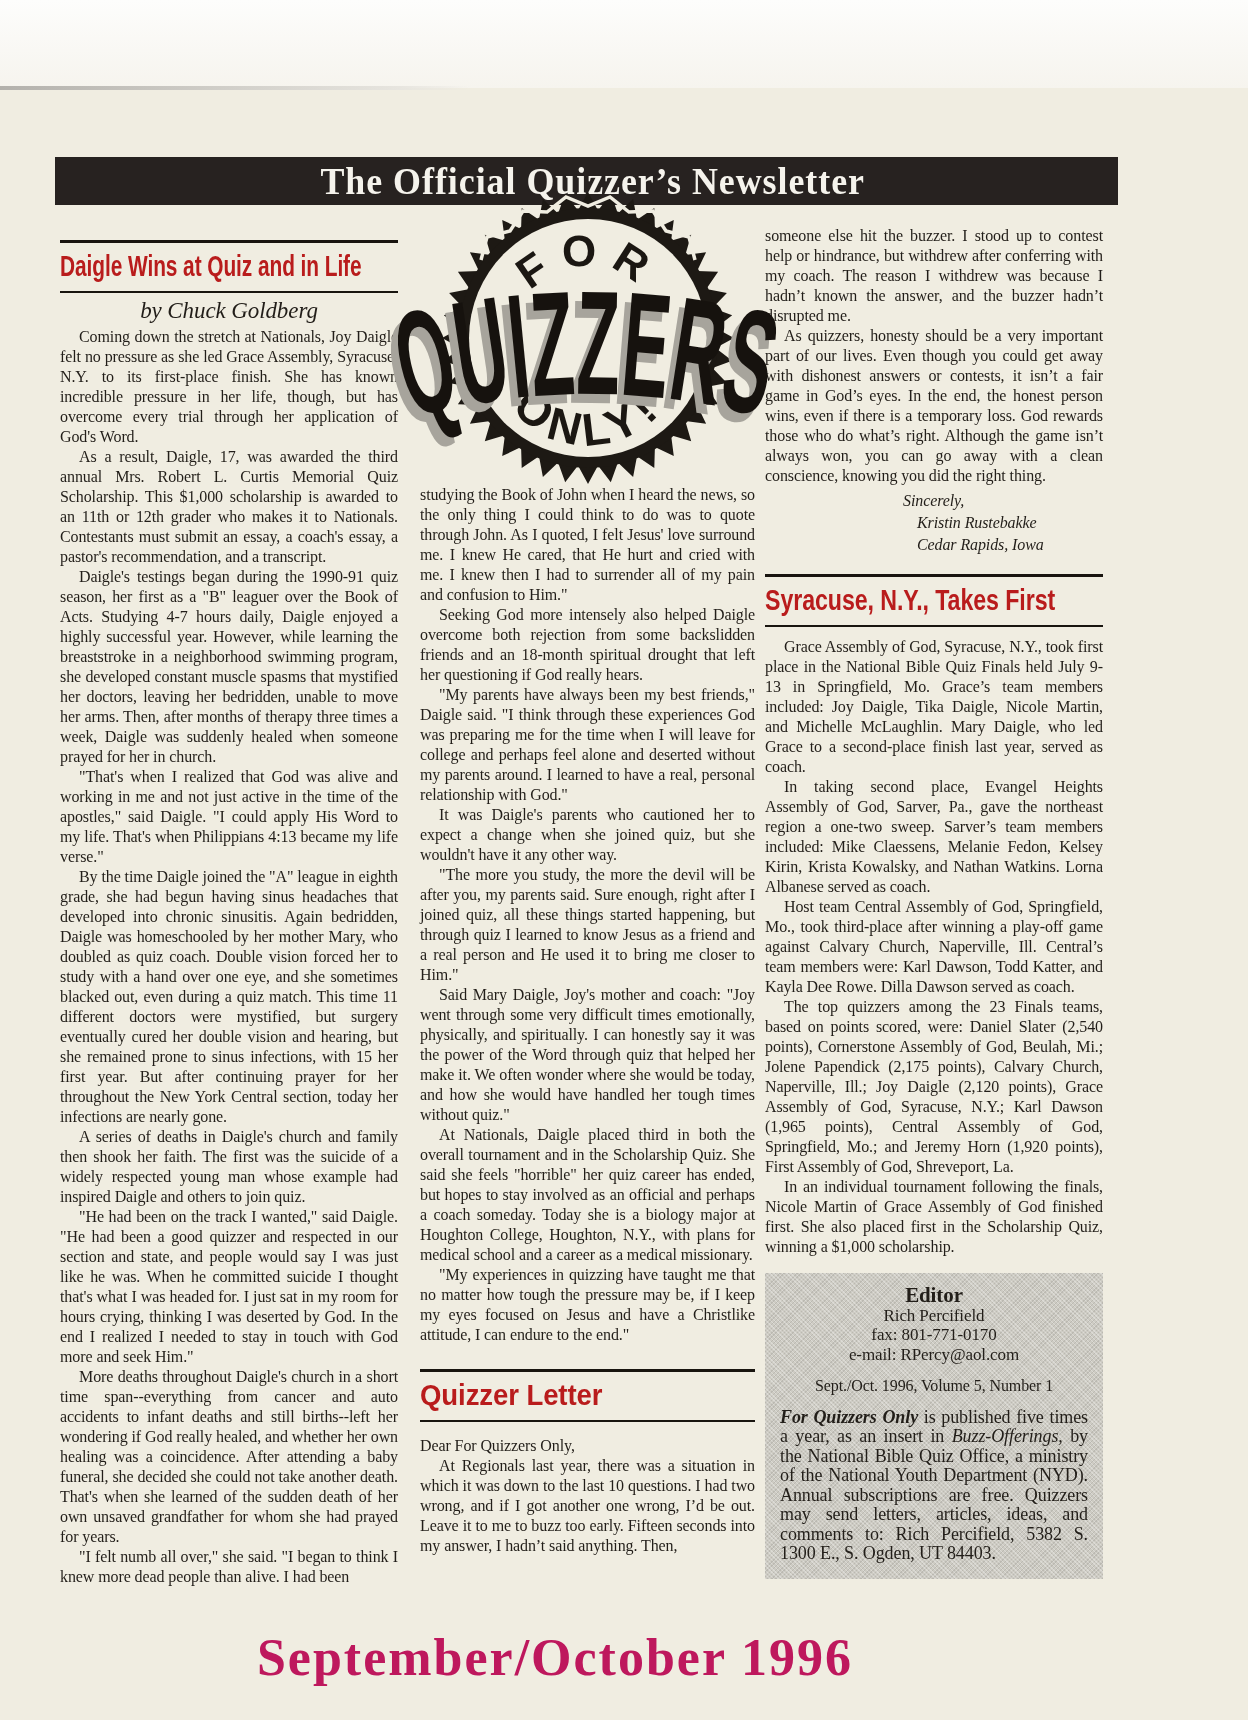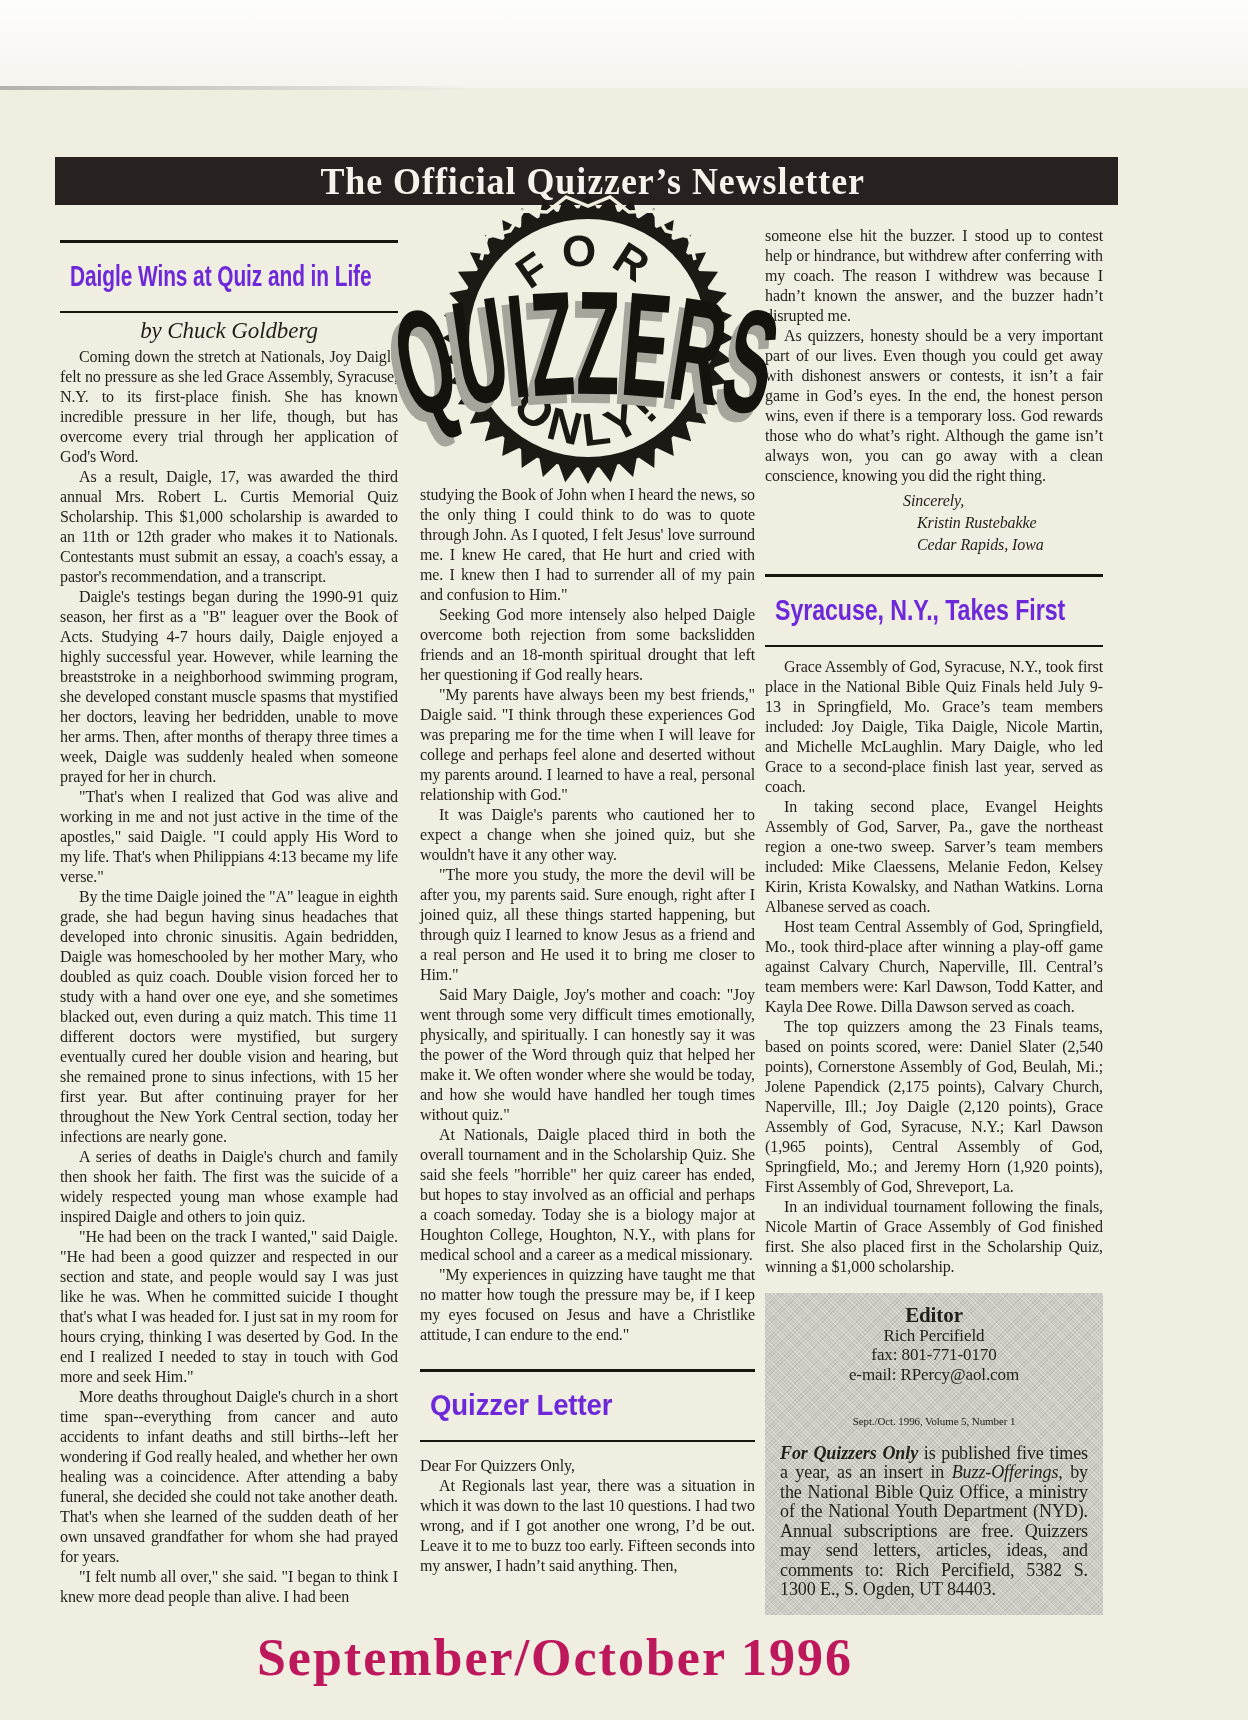--- a/index.html
+++ b/index.html
@@ -22,35 +22,35 @@
   .logo-word{fill:#16120e;}
   .logo-word-shadow{fill:#a7a49c;}
   .col{position:absolute;width:338px;font-size:16px;line-height:20px;text-align:justify;
        letter-spacing:-0.1px;}
   .col-left{left:60px;top:240px;}
   .col-mid{left:420px;top:485px;width:335px;}
   .col-right{left:765px;top:226px;}
   .col p{margin:0;}
   p.indent{text-indent:19px;}
   .headline{border-top:3px solid #19150f;border-bottom:2px solid #19150f;padding:8px 0 10px;margin-bottom:6px;}
-  .headline h2{margin:10px;font:bold 29px/1.05 "Liberation Sans",sans-serif;color:#6d28d9;white-space:nowrap;}
+  .headline h2{margin:0;font:bold 29px/1.05 "Liberation Sans",sans-serif;color:#b91c1c;white-space:nowrap;}
   .condense{display:inline-block;transform-origin:left center;}
   .c72{transform:scaleX(.72);}
   .c80{transform:scaleX(.80);}
   .c95{transform:scaleX(.95);}
   .byline{font-style:italic;font-size:23px;text-align:center !important;margin:8px 0 6px !important;text-indent:0;}
   .mt{margin-top:24px !important;}
   .closing{margin:4px 0 10px 138px;line-height:22px;text-align:left;font-style:italic;}
   .closing div{white-space:nowrap;}
   .editor-box{margin-top:16px;padding:13px 15px 15px;background-color:#cdcbc3;
       background-image:repeating-linear-gradient(45deg,rgba(255,255,255,.30) 0 1px,transparent 1px 3px),
                        repeating-linear-gradient(-45deg,rgba(0,0,0,.09) 0 1px,transparent 1px 3px);}
   .editor-box .ctr{text-align:center;font-size:17px;line-height:19.5px;}
   .editor-box .hd{font-weight:bold;font-size:21px;}
-  .editor-box .issue{margin-top:28px;font-size:11px;}
+  .editor-box .issue{margin-top:12px;font-size:16px;}
   .editor-box .notice{margin-top:12px;font-size:18px;line-height:19.5px;text-align:justify;}
   .notice .lead{font-weight:bold;font-style:italic;}
   .notice .ital{font-style:italic;}
   .footer-date{position:absolute;left:0;top:1632px;width:1110px;text-align:center;
       font:bold 52px/1 "Liberation Serif",serif;color:#be185d;letter-spacing:2px;white-space:nowrap;}
 </style>
 </head>
 <body>
 
 <div class="scan-top">

